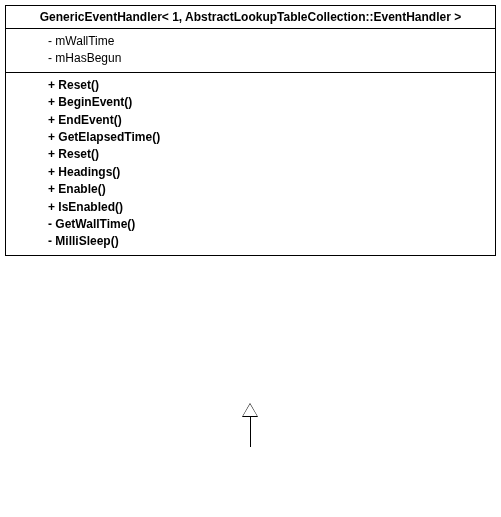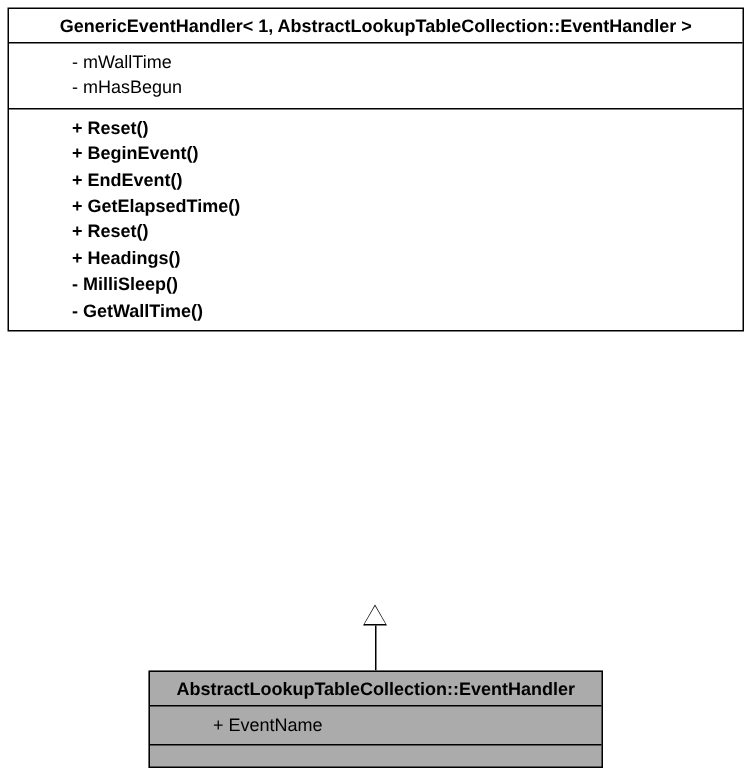--- a/index.html
+++ b/index.html
@@ -84,29 +84,24 @@
       <div class="member-line">- mWallTime</div>
       <div class="member-line">- mHasBegun</div>
     </div>
     <div class="compartment">
       <div class="member-line">+ Reset()</div>
       <div class="member-line">+ BeginEvent()</div>
       <div class="member-line">+ EndEvent()</div>
       <div class="member-line">+ GetElapsedTime()</div>
       <div class="member-line">+ Reset()</div>
       <div class="member-line">+ Headings()</div>
+      <div class="member-line">+ Enable()</div>
+      <div class="member-line">+ IsEnabled()</div>
+      <div class="member-line">- GetWallTime()</div>
       <div class="member-line">- MilliSleep()</div>
-      <div class="member-line">- GetWallTime()</div>
     </div>
   </div>
 
   <div class="arrow-head" style="left:237px; top:398px;"></div>
   <div class="arrow-line" style="left:245px; top:412px; height:30px;"></div>
 
-  <div class="class-box derived" style="left:94px; top:442px; width:303px;">
-    <div class="compartment title">AbstractLookupTableCollection::EventHandler</div>
-    <div class="compartment">
-      <div class="member-line">+ EventName</div>
-    </div>
-    <div class="compartment empty"></div>
-  </div>
 
 </div>
 
 </body></html>

